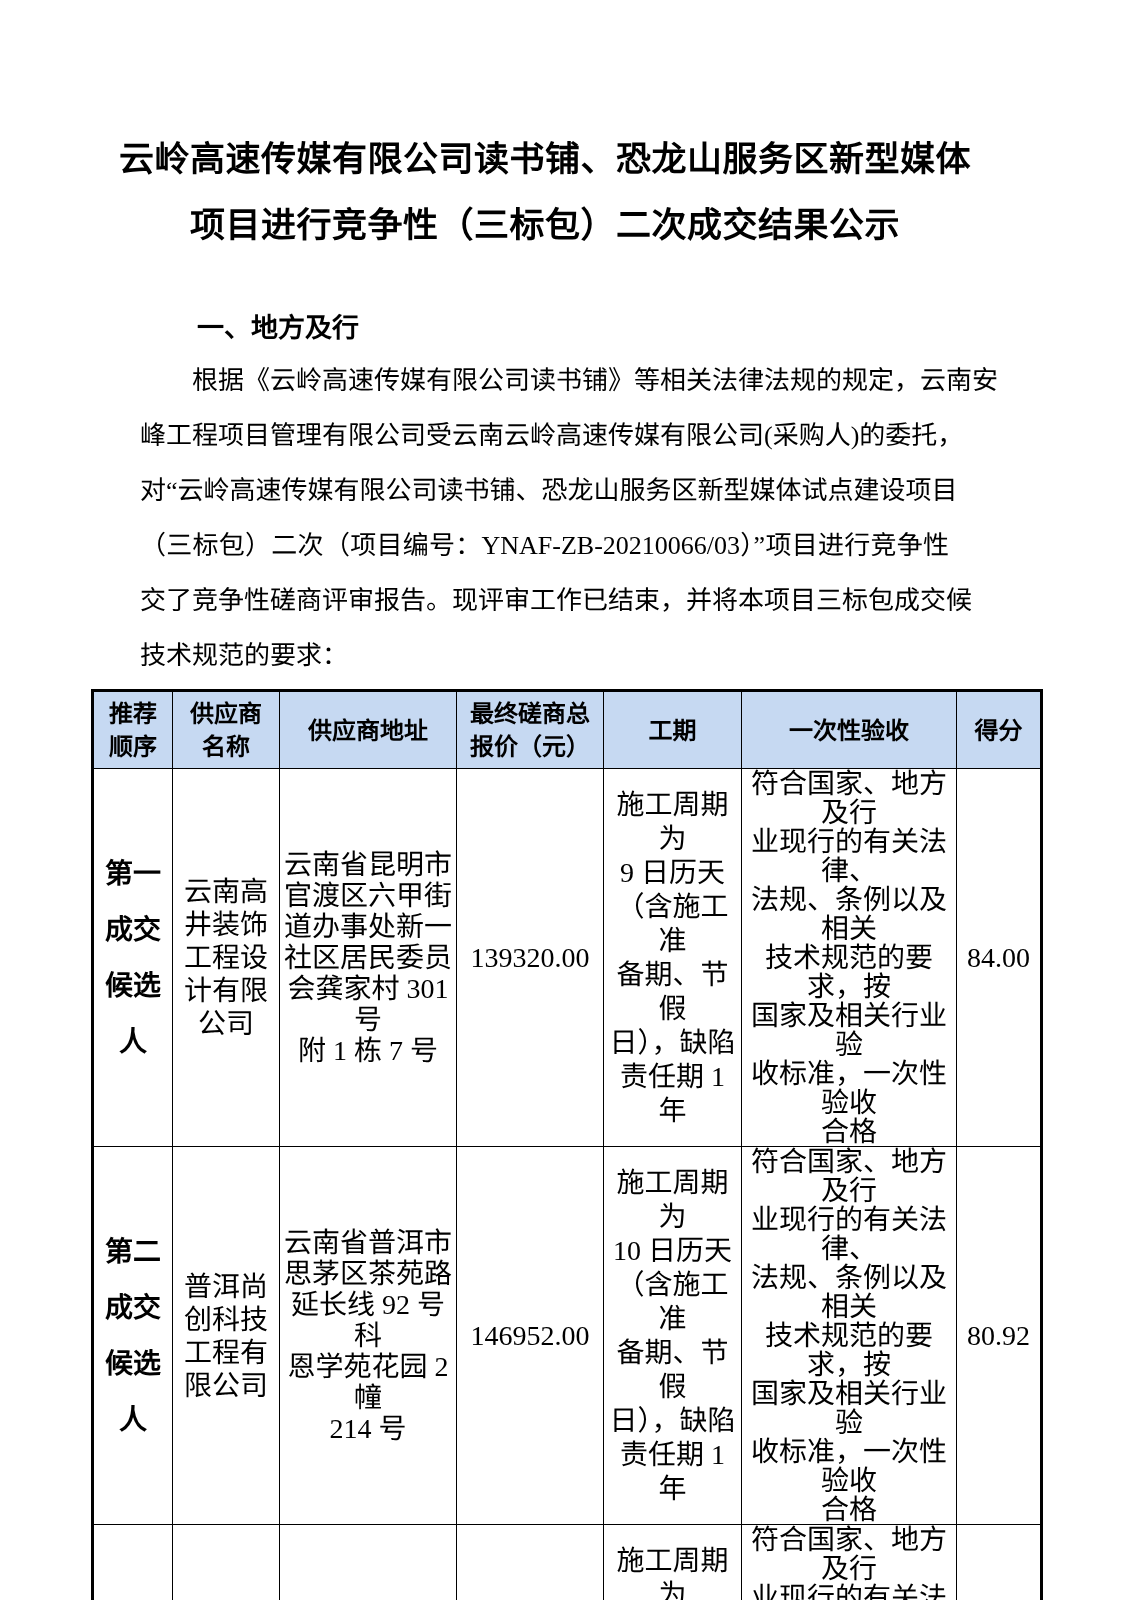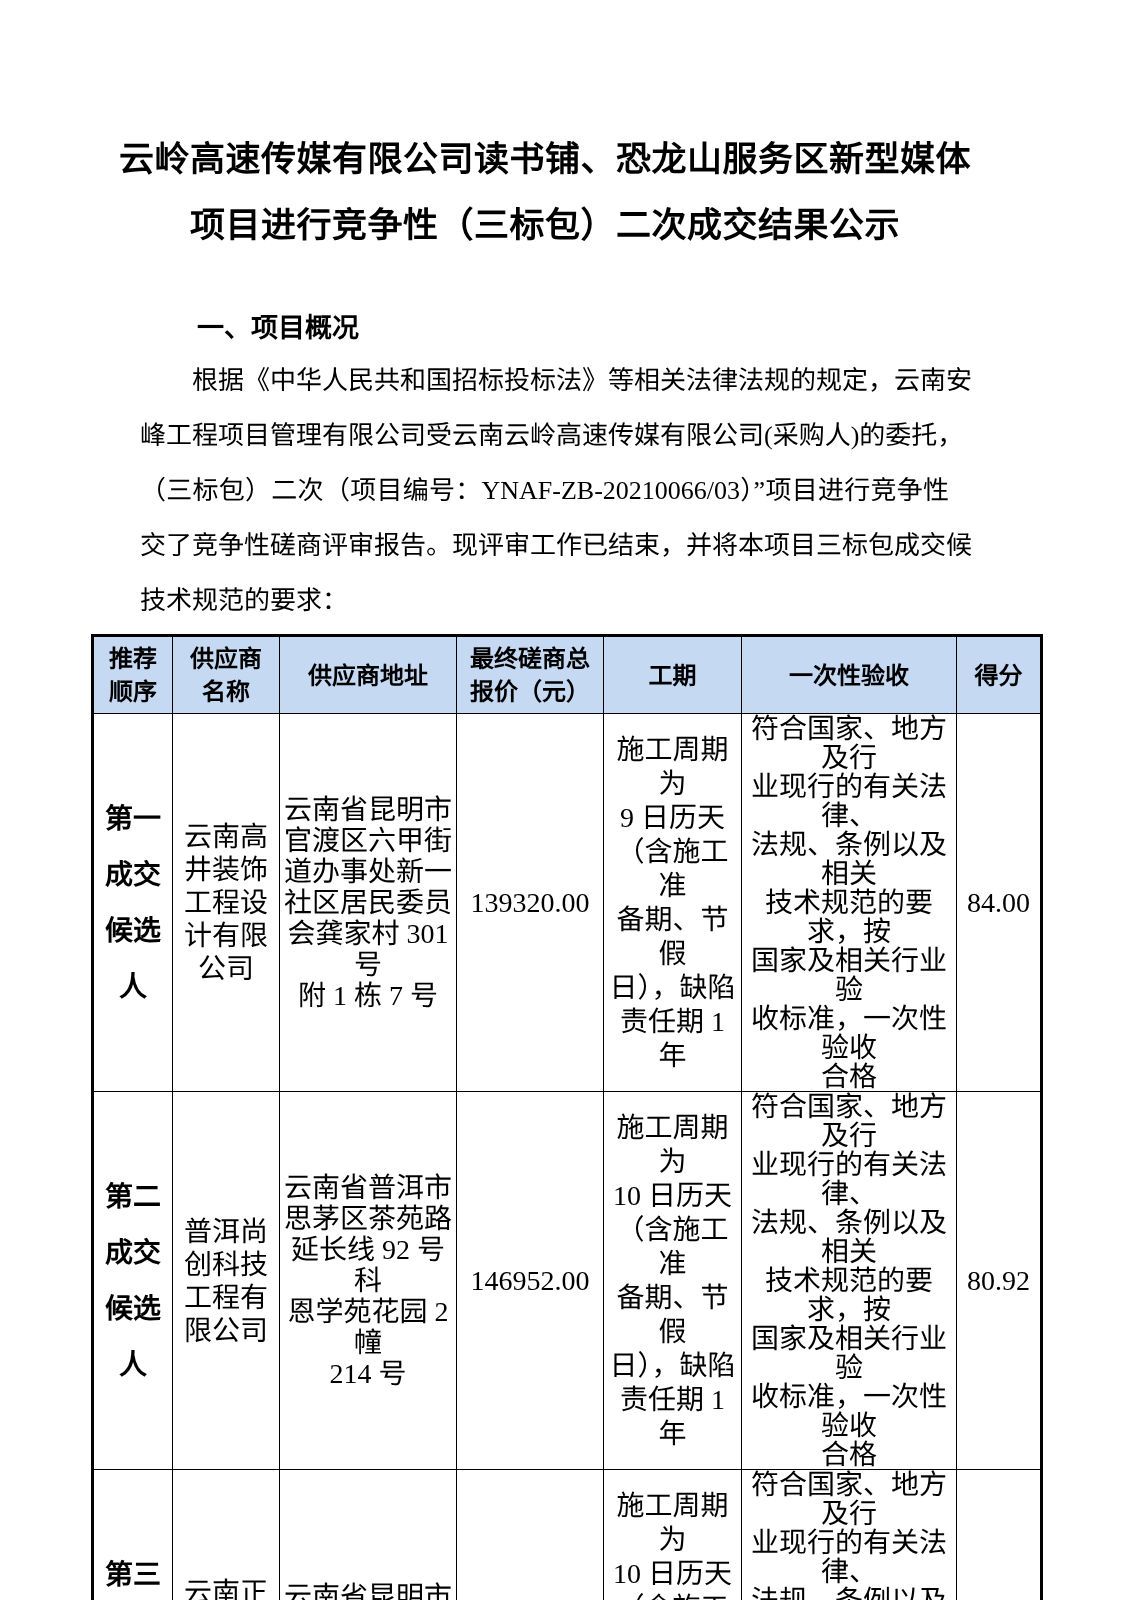--- a/index.html
+++ b/index.html
@@ -83,24 +83,25 @@
 <body>
 
 <div class="page">
 
   <div class="doc-title">
     <div>云岭高速传媒有限公司读书铺、恐龙山服务区新型媒体</div>
     <div>项目进行竞争性（三标包）二次成交结果公示</div>
   </div>
 
   <div class="content">
-    <div class="section-heading">一、项目概况</div>
+    <div class="section-heading">一、地方及行</div>
     <div class="body-paragraph">
-      <div class="body-line first">根据《中华人民共和国招标投标法》等相关法律法规的规定，云南安</div>
+      <div class="body-line first">根据《云岭高速传媒有限公司读书铺》等相关法律法规的规定，云南安</div>
       <div class="body-line">峰工程项目管理有限公司受云南云岭高速传媒有限公司(采购人)的委托，</div>
+      <div class="body-line">对“云岭高速传媒有限公司读书铺、恐龙山服务区新型媒体试点建设项目</div>
       <div class="body-line">（三标包）二次（项目编号：YNAF-ZB-20210066/03）”项目进行竞争性</div>
       <div class="body-line">交了竞争性磋商评审报告。现评审工作已结束，并将本项目三标包成交候</div>
       <div class="body-line last">技术规范的要求：</div>
     </div>
   </div>
 
   <table class="results">
     <colgroup>
       <col style="width:80px">
         <col style="width:107px">

